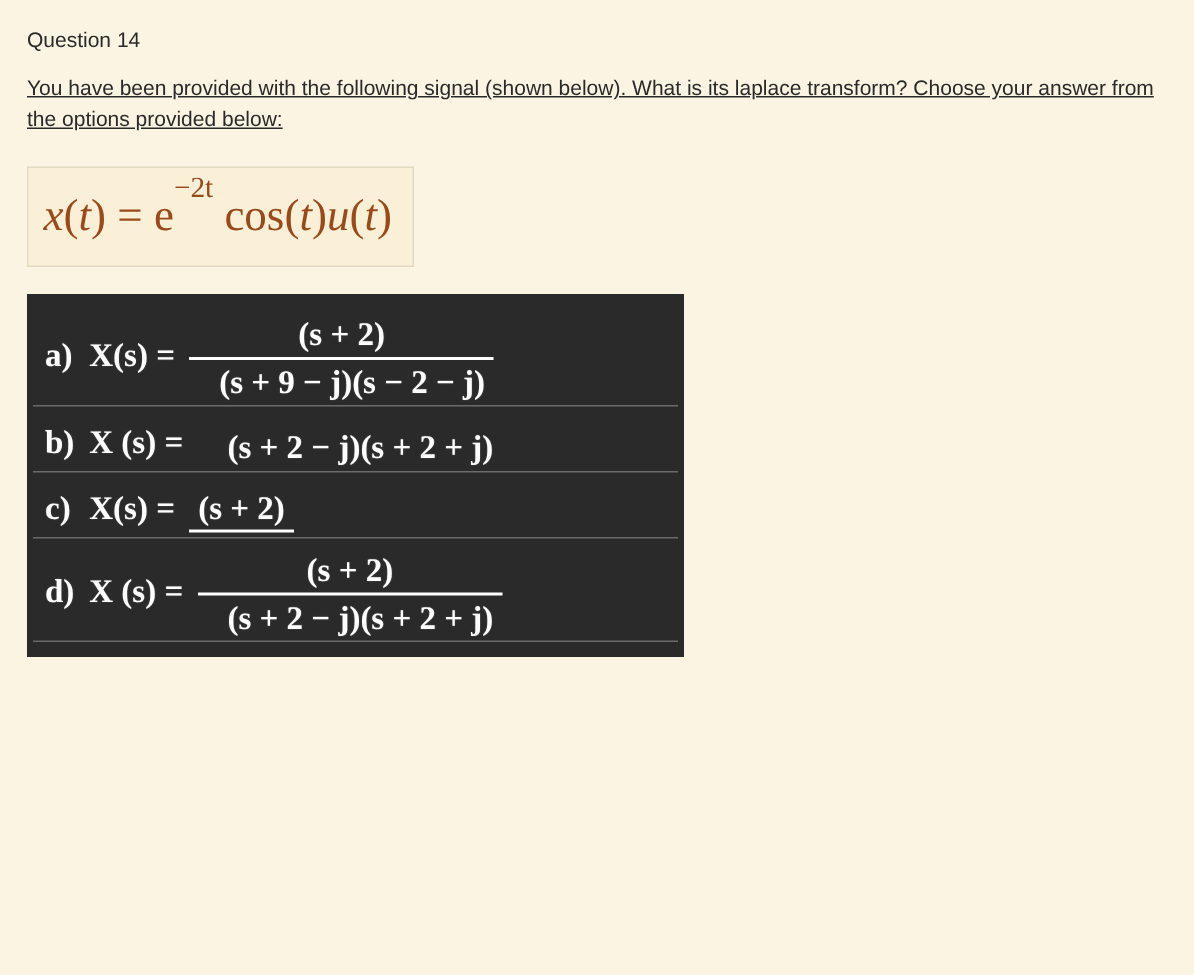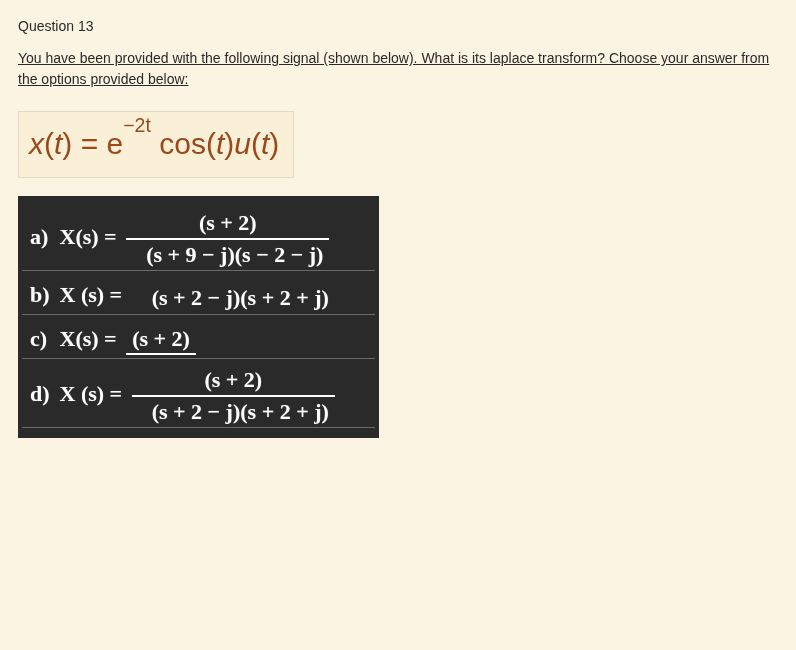--- a/index.html
+++ b/index.html
@@ -16,29 +16,29 @@
   .prompt { margin-bottom: 18px; max-width: 760px; text-decoration: underline; }
   .equation-box {
     display: inline-block;
     background: #faf0d8;
     border: 1px solid #e2d9c2;
     padding: 10px 14px 12px 10px;
     margin-top: 4px;
     margin-bottom: 18px;
   }
   .eq {
-    font-family: Liberation Sans, sans-serif;
+    font-family: Liberation Serif, serif;
     font-size: 30px;
     color: #9a4a1a;
     white-space: nowrap;
   }
   .eq .fn { font-style: italic; }
   .eq sup { font-size: 0.65em; position: relative; top: -0.55em; }
   .blackboard {
-    width: 361px;
+    width: 438px;
     background: #2a2a2a;
     padding: 6px 0 10px 0;
   }
   .row {
     position: relative;
     padding: 8px 12px 4px 12px;
   }
   .row::after {
     content: "";
     position: absolute;
@@ -79,21 +79,21 @@
     font-size: 0.65em;
     position: relative;
     top: -0.7em;
   }
 </style>
 </head>
 <body>
 
 
 
-<div class="qnum">Question 13</div>
+<div class="qnum">Question 14</div>
 
 <div class="prompt">You have been provided with the following signal (shown  below). What is its laplace transform? Choose your answer from the options provided below:</div>
 
 <div class="equation-box">
   <span class="eq">
     <span class="fn">x</span>(<span class="fn">t</span>) = <span>e</span><sup><span>−2t</span></sup> <span>cos</span>(<span class="fn">t</span>)<span class="fn">u</span>(<span class="fn">t</span>)
   </span>
 </div>
 
 <div class="blackboard">

